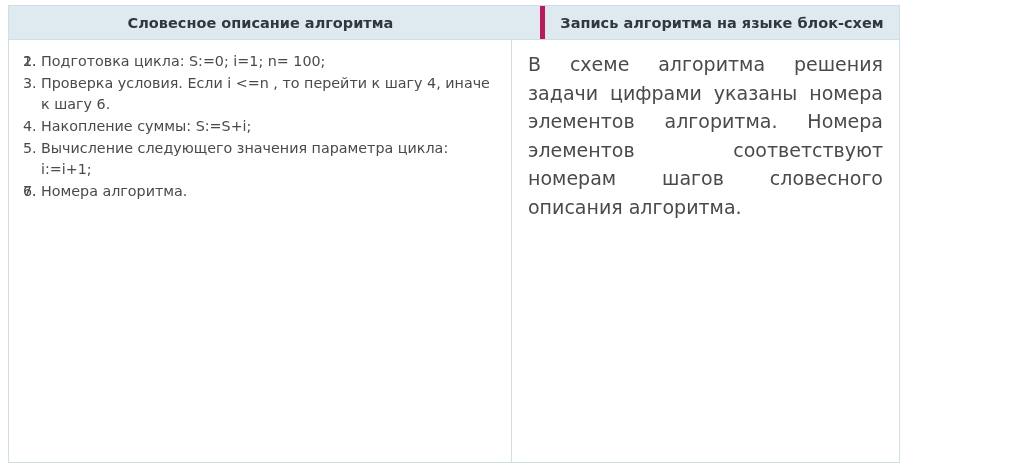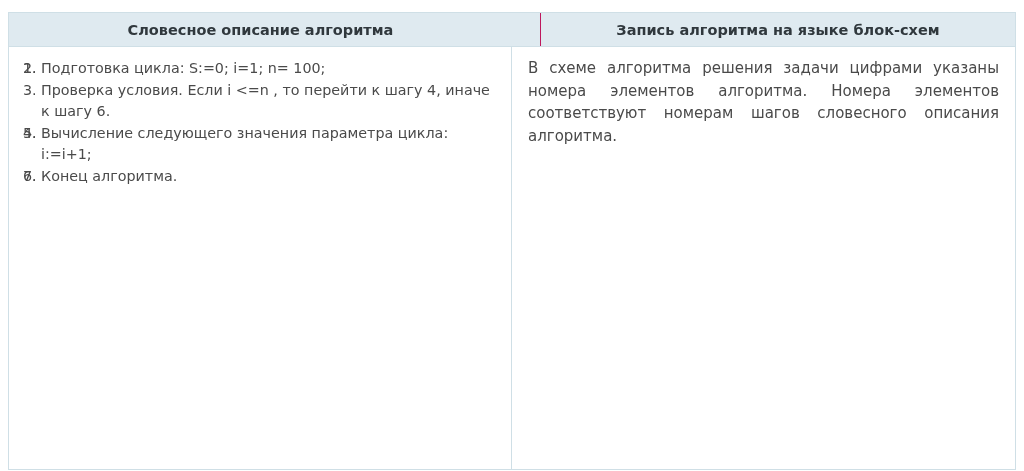--- a/index.html
+++ b/index.html
@@ -17,22 +17,22 @@
   .page {
     position: relative;
     width: 1024px;
     height: 471px;
     background: #ffffff;
   }
 
   .table-wrap {
     position: absolute;
     left: 8px;
-    top: 12px;
-    width: 1008px;
+    top: 5px;
+    width: 892px;
     height: 458px;
     box-sizing: border-box;
     border: 1px solid #cfdfe6;
     background: #ffffff;
     display: flex;
     flex-direction: column;
   }
 
   .thead {
     display: flex;
@@ -46,21 +46,21 @@
     align-items: center;
     justify-content: center;
     font-size: 14.5px;
     font-weight: bold;
     color: #30383d;
     box-sizing: border-box;
   }
   .th-left { width: 503px; }
   .th-right {
     flex: 1;
-    border-left: 1px solid #be185d;
+    border-left: 5px solid #be185d;
     margin-left: 28px;
   }
 
   .tbody {
     display: flex;
     flex: 1 1 auto;
     min-height: 0;
   }
   .td {
     box-sizing: border-box;
@@ -91,21 +91,21 @@
     margin: 0 0 1px 0;
   }
   .steps li .num {
     position: absolute;
     left: 0;
     top: 0;
   }
 
   
   .intro {
-    font-size: 15px;
+    font-size: 19px;
     color: #4a4a4a;
     line-height: 1.5;
     text-align: justify;
     margin: 0;
   }
 
   
   .flow {
     position: absolute;
     left: 0;
@@ -144,31 +144,32 @@
           <li>
             <span class="num">2.</span>
             <span>Подготовка цикла: S:=0; i=1; n= 100;</span>
           </li>
           <li>
             <span class="num">3.</span>
             <span>Проверка условия. Если i &lt;=n , то перейти к шагу 4, иначе к шагу 6.</span>
           </li>
           <li>
             <span class="num">4.</span>
+            <span>Накопление суммы: S:=S+i;</span>
           </li>
           <li>
             <span class="num">5.</span>
             <span>Вычисление следующего значения параметра цикла: i:=i+1;</span>
           </li>
           <li>
             <span class="num">6.</span>
           </li>
           <li>
             <span class="num">7.</span>
-            <span>Конец алгоритма.</span>
+            <span>Номера алгоритма.</span>
           </li>
         </ul>
       </div>
 
       <div class="td td-right">
         <p class="intro">В схеме алгоритма решения задачи цифрами указаны номера элементов алгоритма. Номера элементов соответствуют номерам шагов словесного описания алгоритма.</p>
 
         <div class="flow">
 
           <svg class="flow-svg" viewBox="0 0 1008 458">

